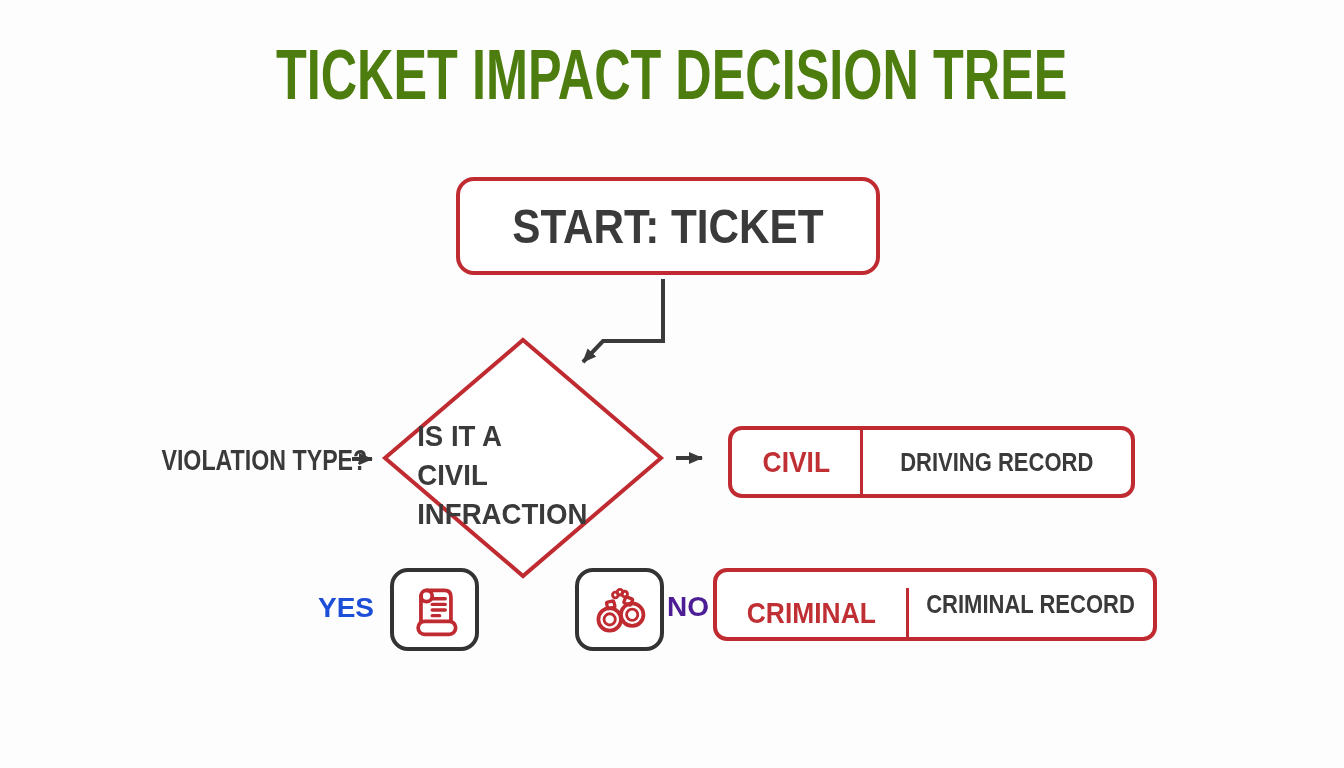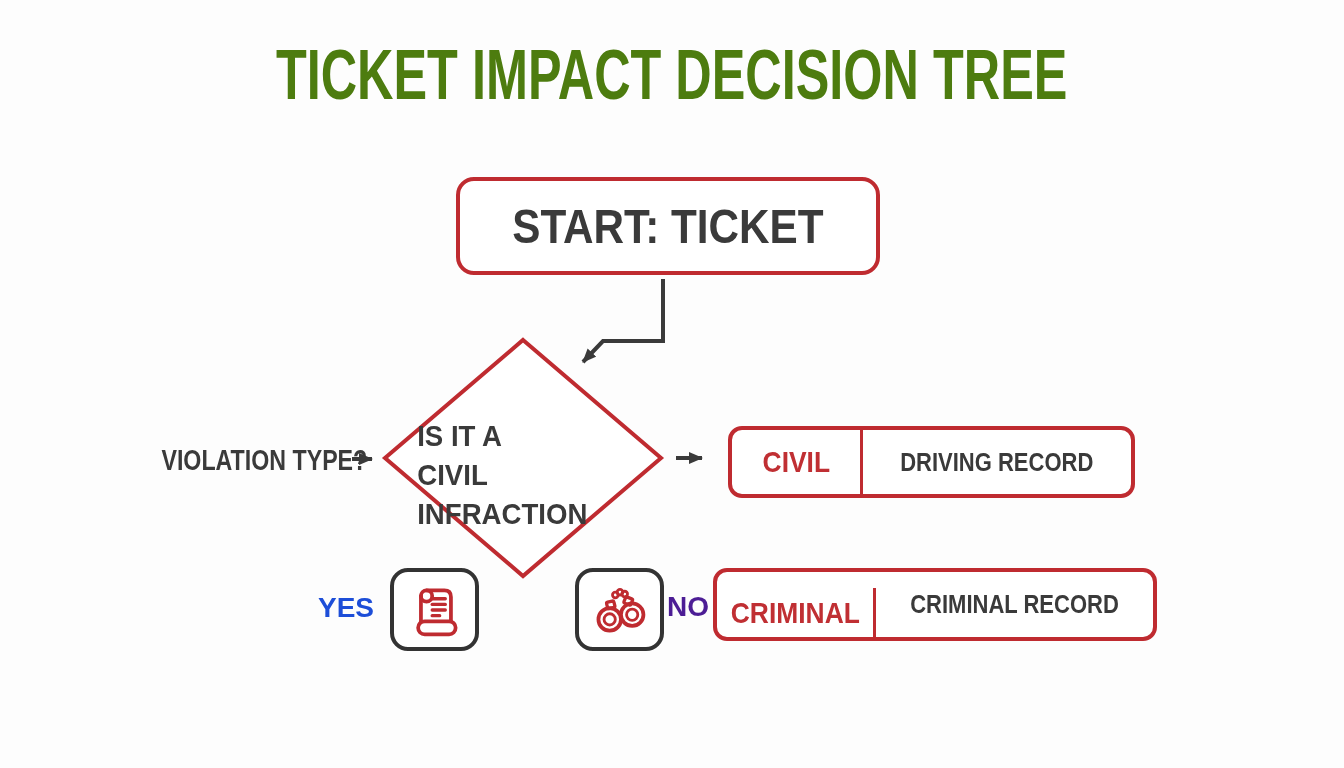--- a/index.html
+++ b/index.html
@@ -101,21 +101,21 @@
     display: flex;
     align-items: center;
     justify-content: center;
     border-right: 3px solid #bf2b30;
     font-size: 30px;
     font-weight: 700;
     color: #c02f33;
     white-space: nowrap;
   }
   .civil-box .outcome-tag { width: 131px; }
-  .criminal-box .outcome-tag { width: 159px; margin-top: 16px; }
+  .criminal-box .outcome-tag { width: 192px; margin-top: 16px; }
   .outcome-result {
     flex: 1;
     display: flex;
     align-items: center;
     justify-content: center;
     font-size: 25px;
     font-weight: 700;
     color: #3a3a3a;
     white-space: nowrap;
   }

